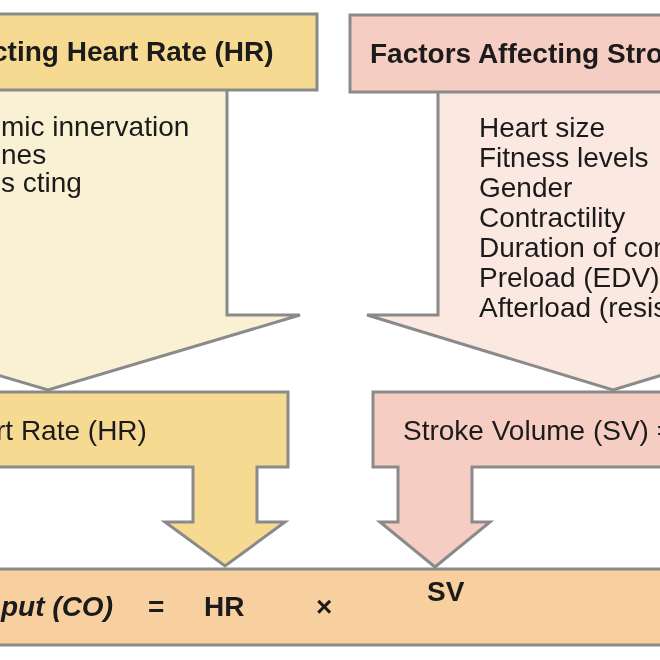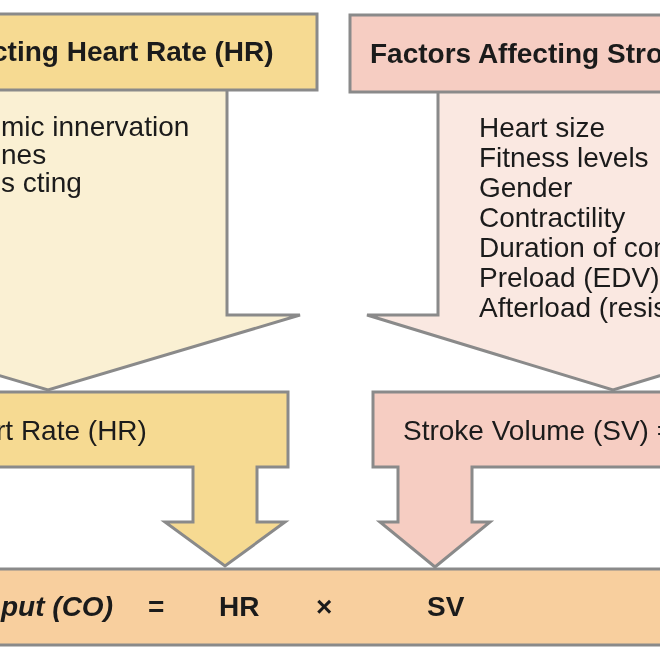--- a/index.html
+++ b/index.html
@@ -60,17 +60,17 @@
     <div>Duration of con</div>
     <div>Preload (EDV)</div>
     <div>Afterload (resis</div>
   </div>
 
   <div class="txt" style="left:-4px; top:417px;">rt Rate (HR)</div>
   <div class="txt" style="left:403px; top:417px;">Stroke Volume (SV) =</div>
 
   <div class="txt bold" style="left:1px; top:593px;font-style:italic;">put (CO)</div>
   <div class="txt bold" style="left:148px; top:593px;">=</div>
-  <div class="txt bold" style="left:219px; top:593px;">HR</div>
+  <div class="txt bold" style="left:204px; top:593px;">HR</div>
   <div class="txt bold" style="left:316px; top:593px;">×</div>
-  <div class="txt bold" style="left:427px; top:593px;">SV</div>
+  <div class="txt bold" style="left:427px; top:578px;">SV</div>
 
 </div>
 
 </body></html>

